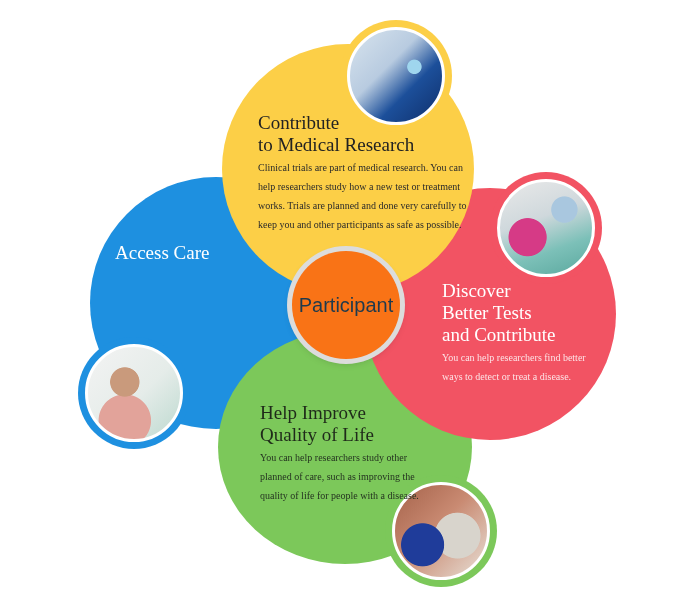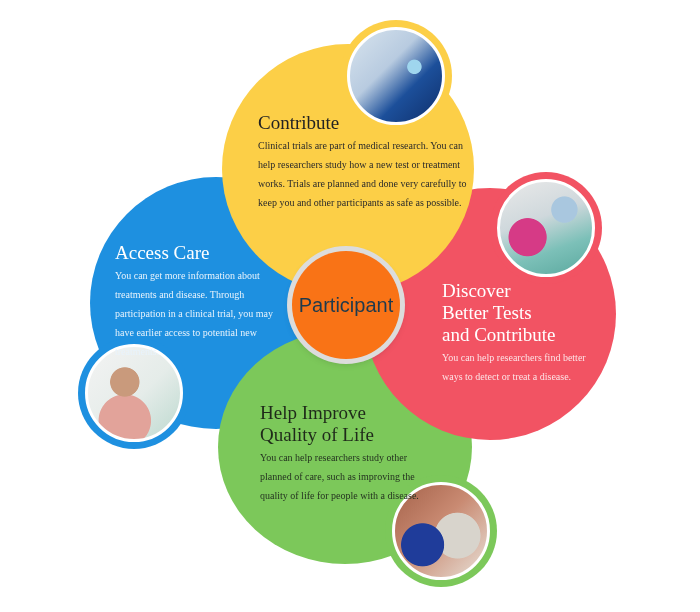--- a/index.html
+++ b/index.html
@@ -36,27 +36,26 @@
   
 </div>
 <div class="photo" style="left:85px; top:344px; width:98px; height:98px; background:radial-gradient(circle at 40% 38%, #c99a7c 0 18%, transparent 19%), radial-gradient(circle at 40% 80%, #e2a39a 0 28%, transparent 29%), linear-gradient(135deg, #f3f3f3 0%, #e5ece9 55%, #bcd9cf 100%);">
   
 </div>
 <div class="photo" style="left:392px; top:482px; width:98px; height:98px; background:radial-gradient(circle at 30% 65%, #1f3c9a 0 24%, transparent 25%), radial-gradient(circle at 68% 55%, #d8d4cc 0 28%, transparent 29%), linear-gradient(135deg, #a5624a 0%, #c98a72 45%, #e8e1d8 100%);">
   
 </div>
 
 <div class="text-block" style="left:258px; top:112px; width:210px; color:#222;">
-  <h2 class="title"><span>Contribute</span><br></h2>
+  <h2 class="title"><span>Contribute</span><br><span>to Medical Research</span></h2>
   <p class="body" style="color:#2a2a2a;">Clinical trials are part of medical research. You can help researchers study how a new test or treatment works. Trials are planned and done very carefully to keep you and other participants as safe as possible.</p>
 </div>
 
 <div class="text-block" style="left:115px; top:242px; width:165px; color:#ffffff;">
   <h2 class="title">Access Care</h2>
-  <p class="body" style="color:#e8f3fc;">You can get more information about treatments and disease. Through participation in a clinical trial, you may have earlier access to potential new treatments.</p>
 </div>
 
 <div class="text-block" style="left:442px; top:280px; width:165px; color:#ffffff;">
   <h2 class="title"><span>Discover</span><br><span>Better Tests</span><br><span>and Contribute</span></h2>
   <p class="body" style="color:#fde3e6;">You can help researchers find better ways to detect or treat a disease.</p>
 </div>
 
 <div class="text-block" style="left:260px; top:402px; width:160px; color:#1f2a1a;">
   <h2 class="title"><span>Help Improve</span><br><span>Quality of Life</span></h2>
   <p class="body" style="color:#243320;">You can help researchers study other planned of care, such as improving the quality of life for people with a disease.</p>

